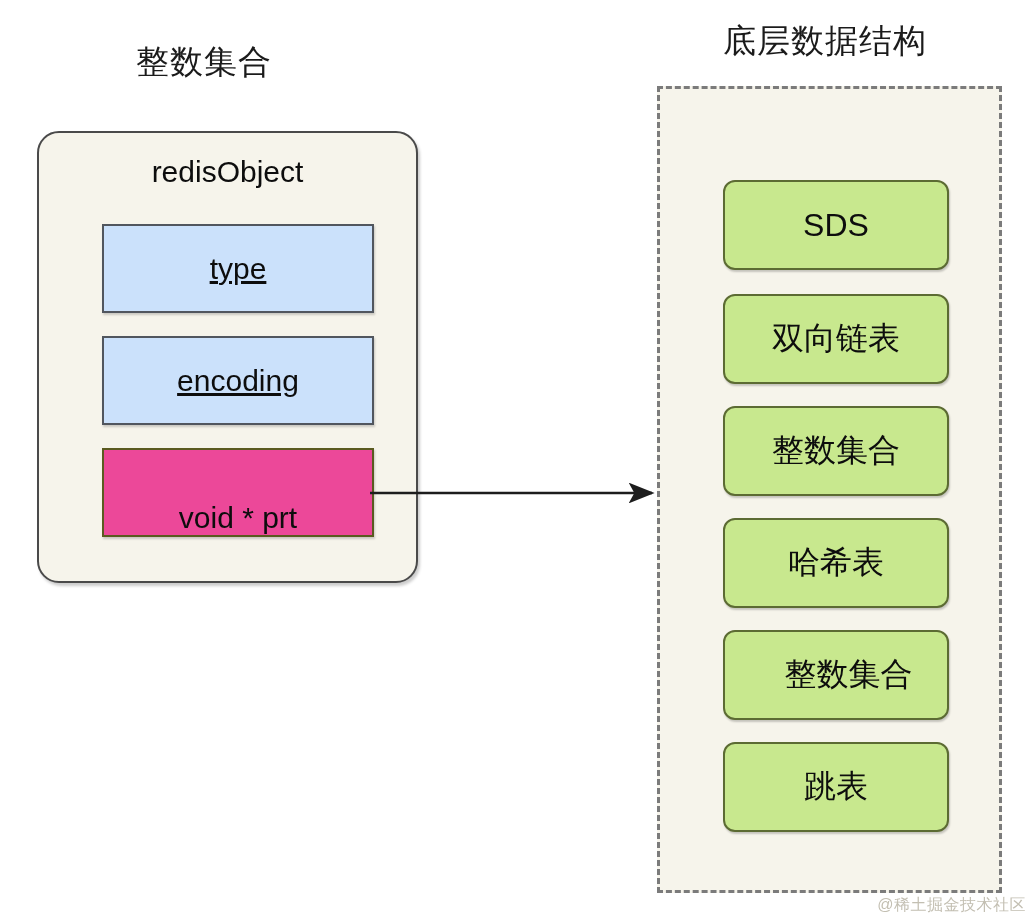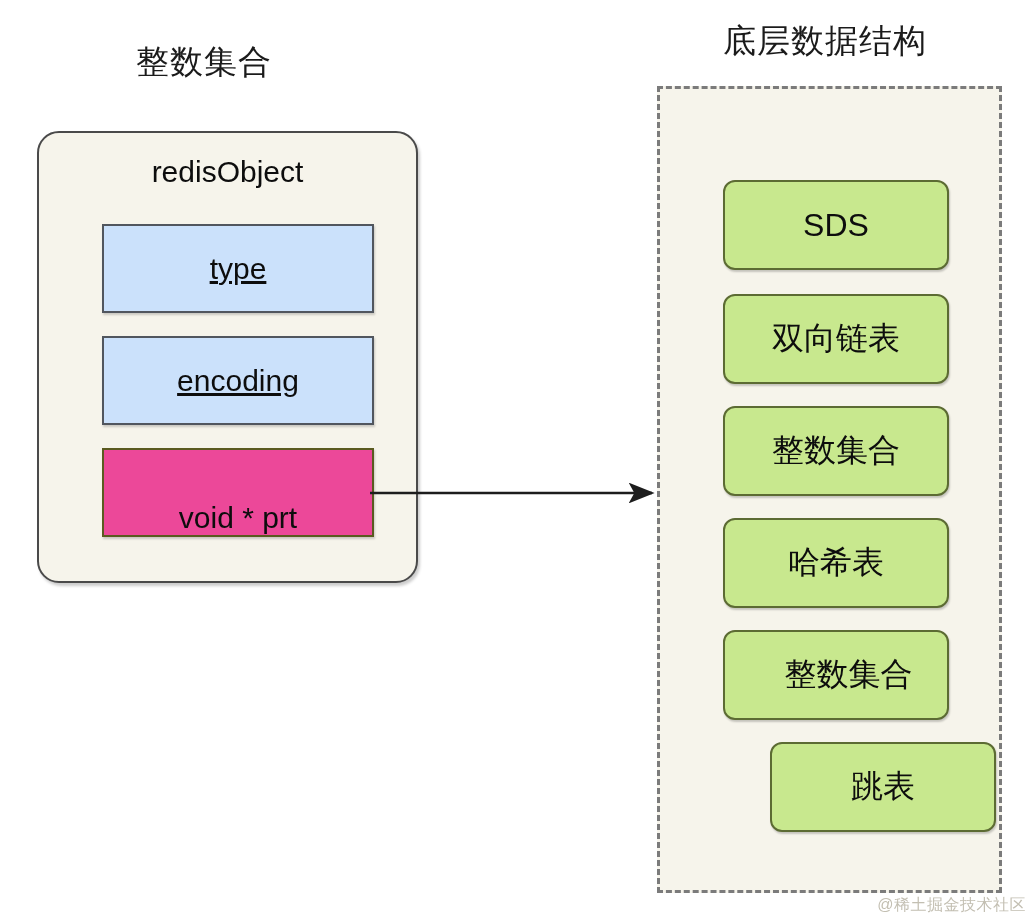--- a/index.html
+++ b/index.html
@@ -106,21 +106,21 @@
     justify-content: center;
     font-size: 32px;
     color: #0d0d0d;
     box-shadow: 1px 2px 2px rgba(0,0,0,0.20);
   }
   .ds-0 { top: 91px; }
   .ds-1 { top: 205px; }
   .ds-2 { top: 317px; }
   .ds-3 { top: 429px; text-align: center; }
   .ds-4 { top: 541px; padding-left: 25px; }
-  .ds-5 { top: 653px; margin-left: 47px; }
+  .ds-5 { top: 653px; }
 
   
   #watermark {
     position: absolute;
     right: 8px;
     bottom: 2px;
     font-size: 16px;
     color: #c3bfb2;
     white-space: nowrap;
     letter-spacing: 0.5px;

